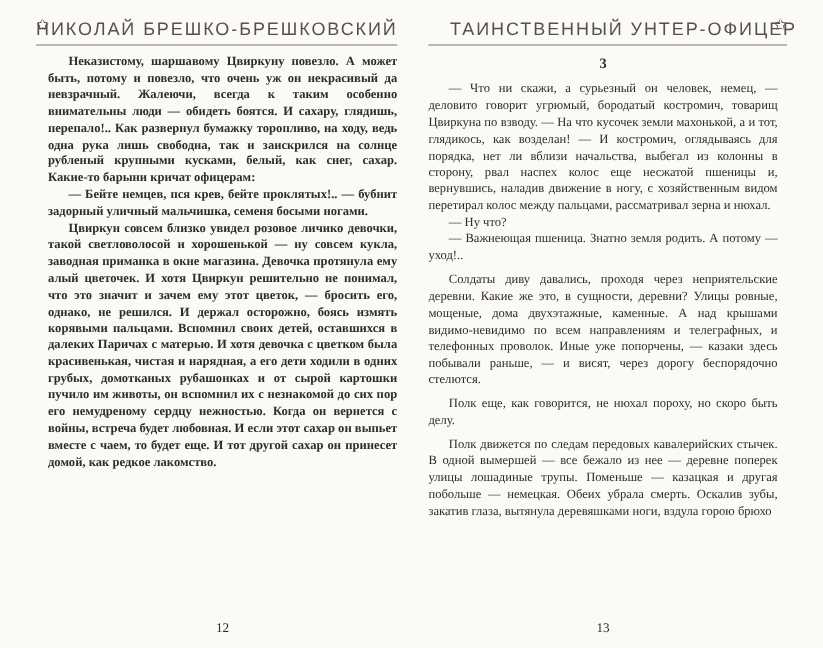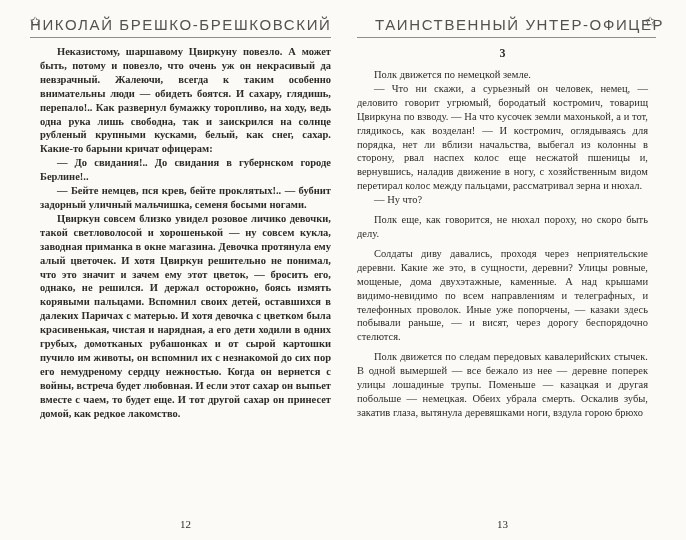--- a/index.html
+++ b/index.html
@@ -76,41 +76,40 @@
 
 <div class="spread">
 
   <div class="page page-left">
     <div class="page-header">
       <span class="star">✩</span>
       <span class="running-head">НИКОЛАЙ БРЕШКО-БРЕШКОВСКИЙ</span>
     </div>
     <div class="page-body">
       <p class="para">Неказистому, шаршавому Цвиркуну повезло. А может быть, потому и повезло, что очень уж он некрасивый да невзрачный. Жалеючи, всегда к таким особенно внимательны люди — обидеть боятся. И сахару, глядишь, перепало!.. Как развернул бумажку торопливо, на ходу, ведь одна рука лишь свободна, так и заискрился на солнце рубленый крупными кусками, белый, как снег, сахар. Какие-то барыни кричат офицерам:</p>
-      <p class="para">— До свидания!.. До свидания в губернском городе Берлине!..</p>
       <p class="para">— Бейте немцев, пся крев, бейте проклятых!.. — бубнит задорный уличный мальчишка, семеня босыми ногами.</p>
       <p class="para">Цвиркун совсем близко увидел розовое личико девочки, такой светловолосой и хорошенькой — ну совсем кукла, заводная приманка в окне магазина. Девочка протянула ему алый цветочек. И хотя Цвиркун решительно не понимал, что это значит и зачем ему этот цветок, — бросить его, однако, не решился. И держал осторожно, боясь измять корявыми пальцами. Вспомнил своих детей, оставшихся в далеких Паричах с матерью. И хотя девочка с цветком была красивенькая, чистая и нарядная, а его дети ходили в одних грубых, домотканых рубашонках и от сырой картошки пучило им животы, он вспомнил их с незнакомой до сих пор его немудреному сердцу нежностью. Когда он вернется с войны, встреча будет любовная. И если этот сахар он выпьет вместе с чаем, то будет еще. И тот другой сахар он принесет домой, как редкое лакомство.</p>
     </div>
     <div class="page-footer">
       <span>12</span>
     </div>
   </div>
 
   <div class="page page-right">
     <div class="page-header">
       <span class="running-head">ТАИНСТВЕННЫЙ УНТЕР-ОФИЦЕР</span>
       <span class="star">✩</span>
     </div>
     <div class="page-body">
       <div class="chapter-number">3</div>
-      <p class="para">Полк движется по немецкой земле.</p>
       <p class="para">— Что ни скажи, а сурьезный он человек, немец, — деловито говорит угрюмый, бородатый костромич, товарищ Цвиркуна по взводу. — На что кусочек земли махонькой, а и тот, глядикось, как возделан! — И костромич, оглядываясь для порядка, нет ли вблизи начальства, выбегал из колонны в сторону, рвал наспех колос еще несжатой пшеницы и, вернувшись, наладив движение в ногу, с хозяйственным видом перетирал колос между пальцами, рассматривал зерна и нюхал.</p>
       <p class="para">— Ну что?</p>
+      <p class="para">— Важнеющая пшеница. Знатно земля родить. А потому — уход!..</p>
+      <p class="para space-before">Солдаты диву давались, проходя через неприятельские деревни. Какие же это, в сущности, деревни? Улицы ровные, мощеные, дома двухэтажные, каменные. А над крышами видимо-невидимо по всем направлениям и телеграфных, и телефонных проволок. Иные уже попорчены, — казаки здесь побывали раньше, — и висят, через дорогу беспорядочно стелются.</p>
       <p class="para space-before">Полк еще, как говорится, не нюхал пороху, но скоро быть делу.</p>
-      <p class="para space-before">Солдаты диву давались, проходя через неприятельские деревни. Какие же это, в сущности, деревни? Улицы ровные, мощеные, дома двухэтажные, каменные. А над крышами видимо-невидимо по всем направлениям и телеграфных, и телефонных проволок. Иные уже попорчены, — казаки здесь побывали раньше, — и висят, через дорогу беспорядочно стелются.</p>
       <p class="para space-before">Полк движется по следам передовых кавалерийских стычек. В одной вымершей — все бежало из нее — деревне поперек улицы лошадиные трупы. Поменьше — казацкая и другая побольше — немецкая. Обеих убрала смерть. Оскалив зубы, закатив глаза, вытянула деревяшками ноги, вздула горою брюхо</p>
     </div>
     <div class="page-footer">
       <span>13</span>
     </div>
   </div>
 
 </div>
 
 </body></html>

